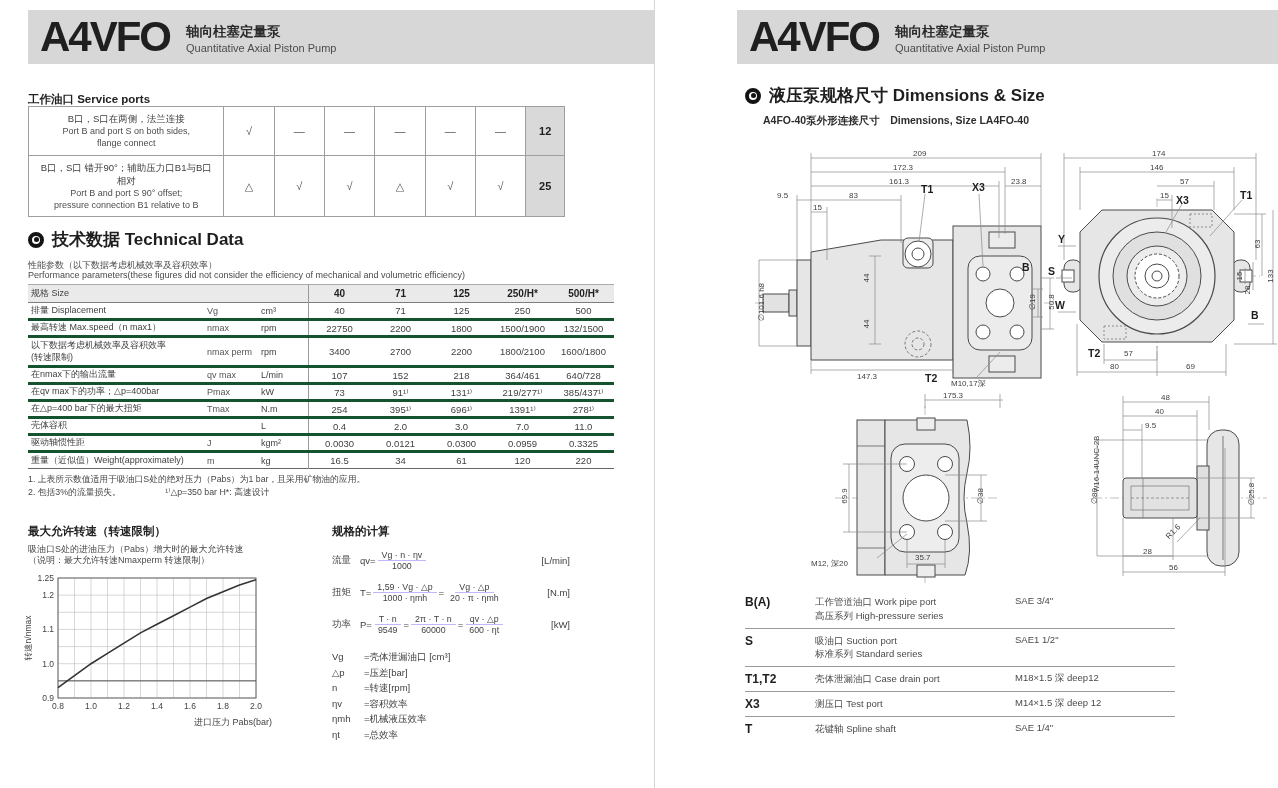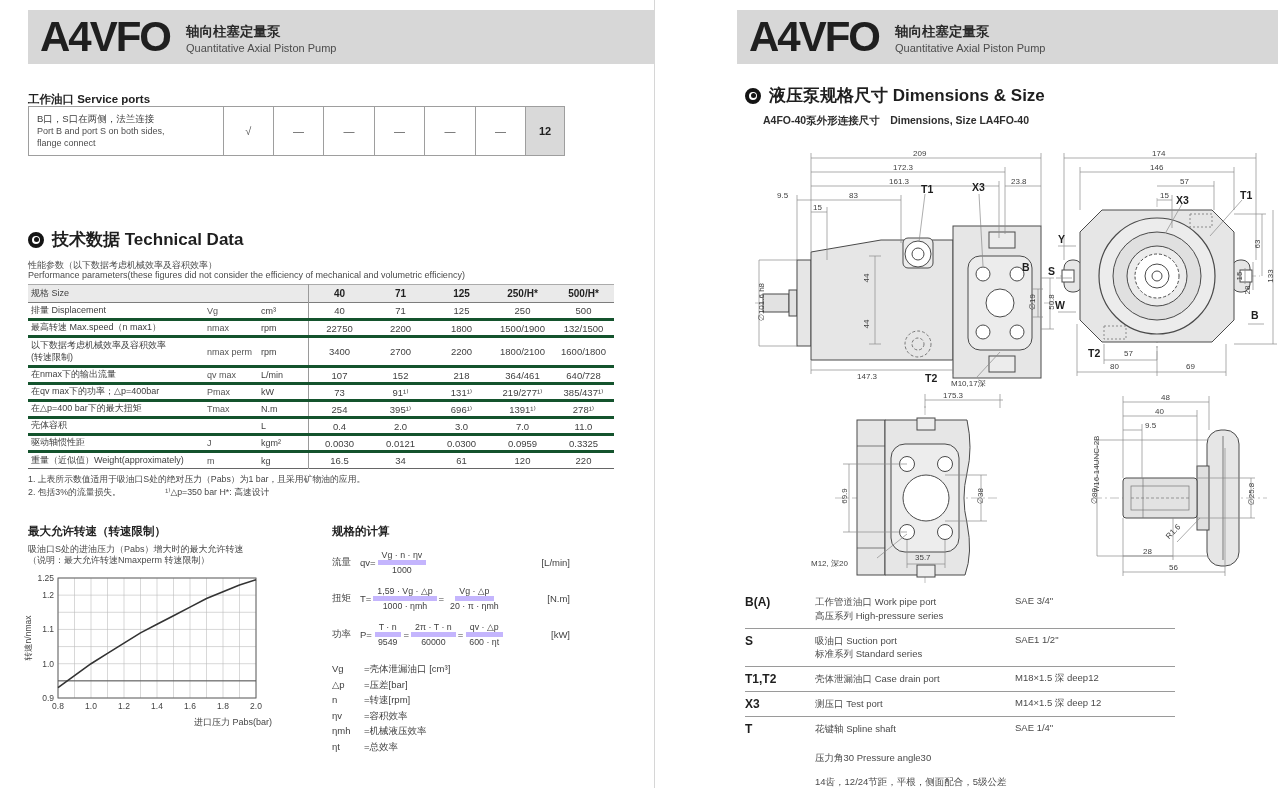--- a/index.html
+++ b/index.html
@@ -19,21 +19,21 @@
   .bullseye{width:16px;height:16px;border:4px solid #141414;border-radius:50%;box-sizing:border-box;
             display:flex;align-items:center;justify-content:center;background:#fff}
   .bullseye span{width:5px;height:5px;background:#141414;border-radius:50%}
 
   .mini-head{position:absolute;font-size:11.5px;font-weight:bold;color:#222}
   .small-txt{position:absolute;font-size:9px;color:#4a4a4a;white-space:nowrap}
 
   
   .sp-table{position:absolute;border-collapse:collapse;background:#fff}
   .sp-table td{border:1px solid #9e9e9e;font-size:11px;color:#555;text-align:center;vertical-align:middle}
-  .sp-table td.desc{text-align:left;padding:5px 8px;width:192px}
+  .sp-table td.desc{text-align:center;padding:5px 8px;width:192px}
   .sp-table .cn{font-size:9.5px;color:#3d3d3d;line-height:1.4}
   .sp-table .en{font-size:9px;color:#4d4d4d;line-height:1.35}
   .sp-table td.sym{width:51px}
   .sp-table td.code{width:38px;background:#d9d9d9;font-weight:bold;font-size:11px;color:#1e1e1e}
 
   
   .tech-table{position:absolute;border-collapse:collapse;table-layout:fixed;background:#fff}
   .tech-table th,.tech-table td{font-weight:normal;font-size:9px;color:#3f3f3f;padding:0 3px;vertical-align:middle;text-align:left}
   .tech-table thead tr{background:#eaeaea;border-top:1px solid #ababab;border-bottom:1px solid #7d7d7d}
   .tech-table tbody tr{border-bottom:3px solid #14532d}
@@ -51,21 +51,21 @@
   .chart-wrap svg text{font-family:"Liberation Sans","DejaVu Sans",sans-serif}
   .ylab{position:absolute;left:-21px;top:66px;transform:rotate(-90deg);font-size:8.5px;color:#444;white-space:nowrap}
   .xlab{position:absolute;right:12px;top:150px;font-size:9px;color:#444;white-space:nowrap}
 
   
   .fx{position:absolute;left:332px;top:524px;width:238px}
   .fx-head{font-size:11.5px;font-weight:bold;color:#222}
   .fx-row{display:flex;align-items:center;margin-top:11px;font-size:9.5px;color:#3f3f3f}
   .fx-row .lab{width:28px;flex:none}
   .frac{display:inline-flex;flex-direction:column;align-items:center;margin:0 2px}
-  .frac .fn{padding:0 4px;border-bottom:5px solid #c4b5fd;font-size:8.8px;white-space:nowrap}
+  .frac .fn{padding:0 4px;border-bottom:1px solid #c4b5fd;font-size:8.8px;white-space:nowrap}
   .frac .fd{padding:0 4px;font-size:8.8px;white-space:nowrap}
   .fx-unit{margin-left:auto;font-size:9.5px}
   .fx-vars{margin-top:16px;font-size:9.5px;color:#3f3f3f}
   .fx-vars .vr{display:flex;margin-top:2.5px}
   .fx-vars .vs{width:32px;flex:none}
 
   
   .dims-sub{position:absolute;font-size:10.5px;font-weight:bold;color:#2d2d2d}
   .drawing{position:absolute}
   .dim{position:absolute;font-size:8px;color:#3f3f3f;white-space:nowrap;line-height:1}
@@ -105,20 +105,34 @@
             <div class="en">Port B and port S on both sides,</div>
             <div class="en">flange connect</div>
           </td>
           <td class="sym">√</td>
           <td class="sym">—</td>
           <td class="sym">—</td>
           <td class="sym">—</td>
           <td class="sym">—</td>
           <td class="sym">—</td>
           <td class="code">12</td>
+        </tr>
+        <tr style="height: 48px;">
+          <td class="desc">
+            <div class="cn">B口，S口 错开90°；辅助压力口B1与B口相对</div>
+            <div class="en">Port B and port S 90° offset;</div>
+            <div class="en">pressure connection B1 relative to B</div>
+          </td>
+          <td class="sym">△</td>
+          <td class="sym">√</td>
+          <td class="sym">√</td>
+          <td class="sym">△</td>
+          <td class="sym">√</td>
+          <td class="sym">√</td>
+          <td class="code">25</td>
         </tr>
       </tbody>
   </table>
 
   <div class="sec-head" style="left:28px;top:228px">
     <span class="bullseye">
         <span></span>
       </span>
     <span>技术数据 Technical Data</span>
   </div>
@@ -602,22 +616,14 @@
           <div class="pspec">M14×1.5 深 deep 12</div>
         </div>
         <div class="prow last">
           <div class="pcode">T</div>
           <div class="pdesc">
             <div>花键轴 Spline shaft</div>
           </div>
           <div class="pspec">SAE 1/4"</div>
         </div>
       </div>
-    <div class="pnotes">
-        <div class="pnote-group">
-          <div>压力角30 Pressure angle30</div>
-        </div>
-        <div class="pnote-group">
-          <div>14齿，12/24节距，平根，侧面配合，5级公差</div>
-        </div>
-      </div>
   </div>
 </div>
 
 </body></html>

